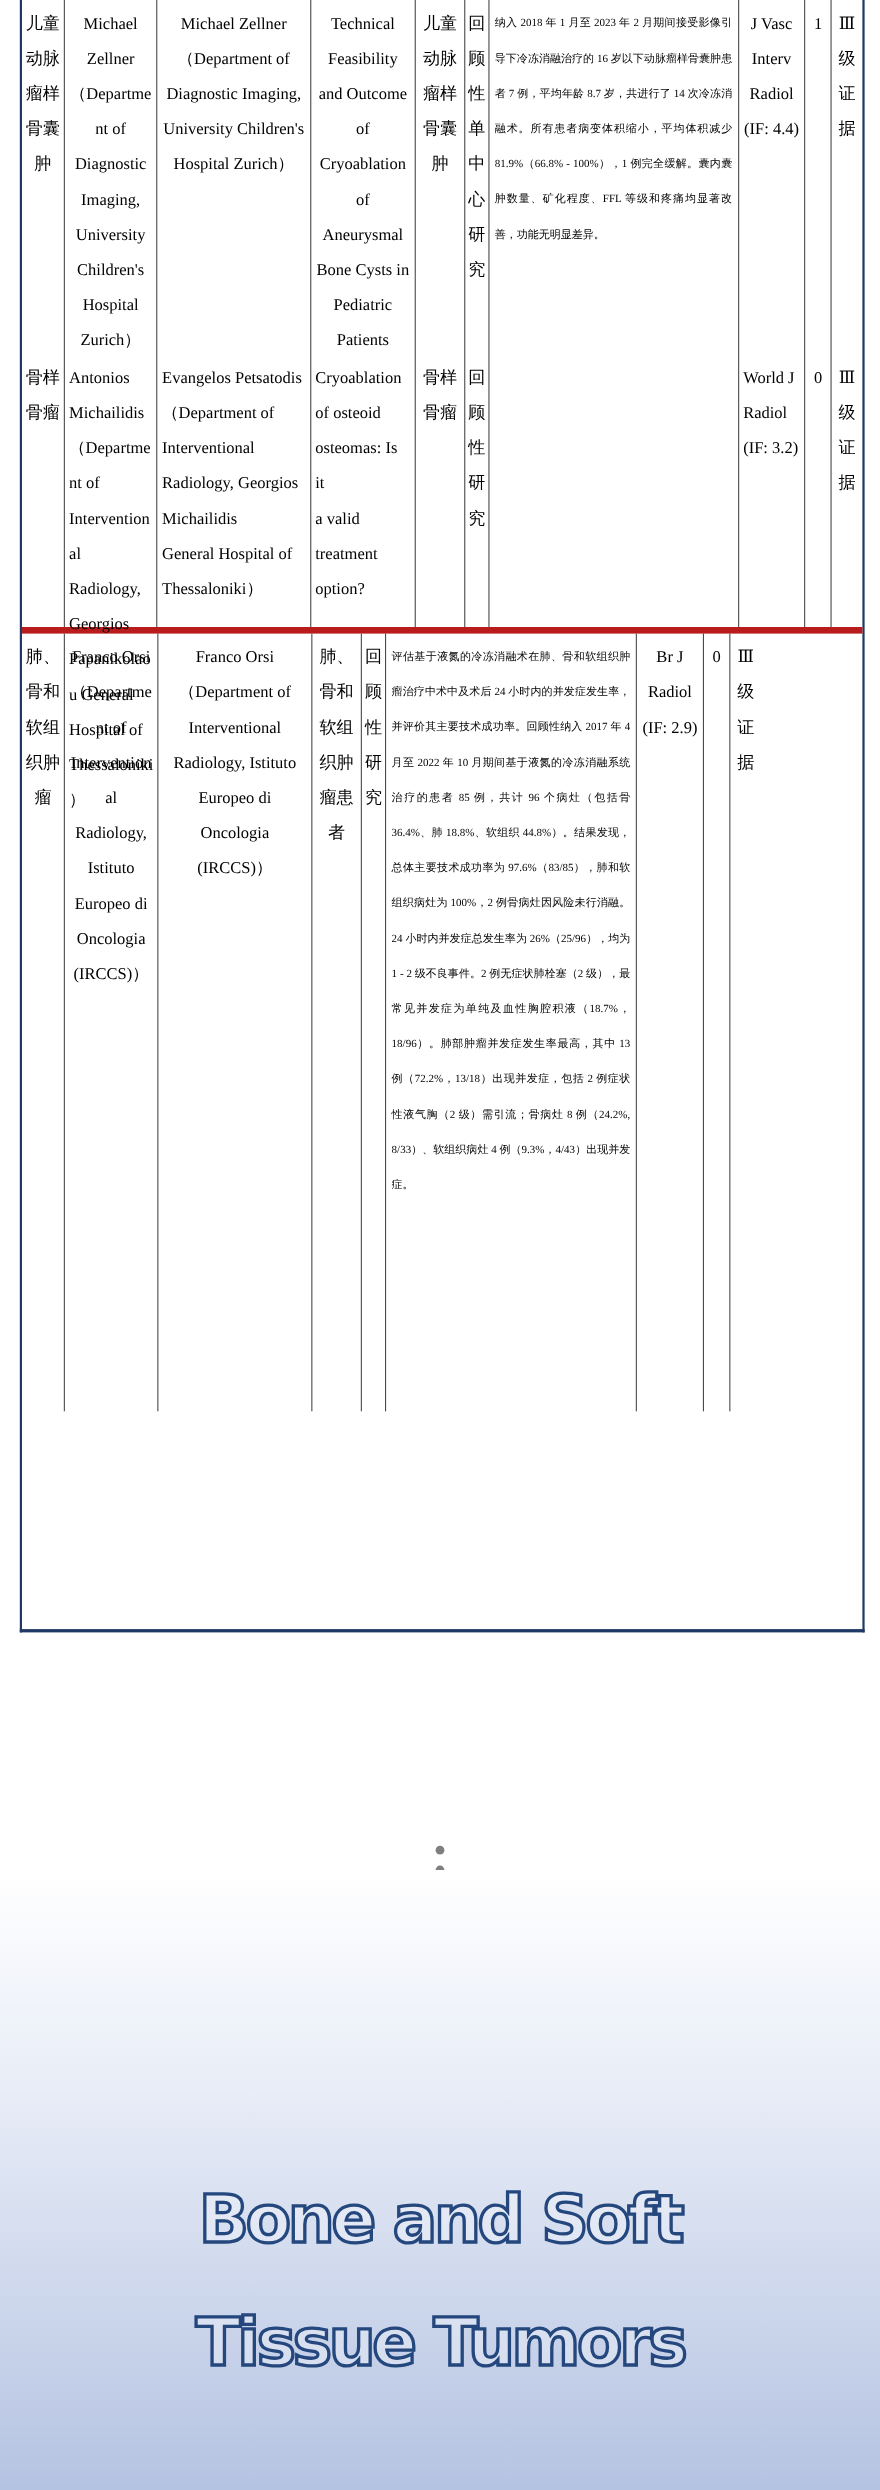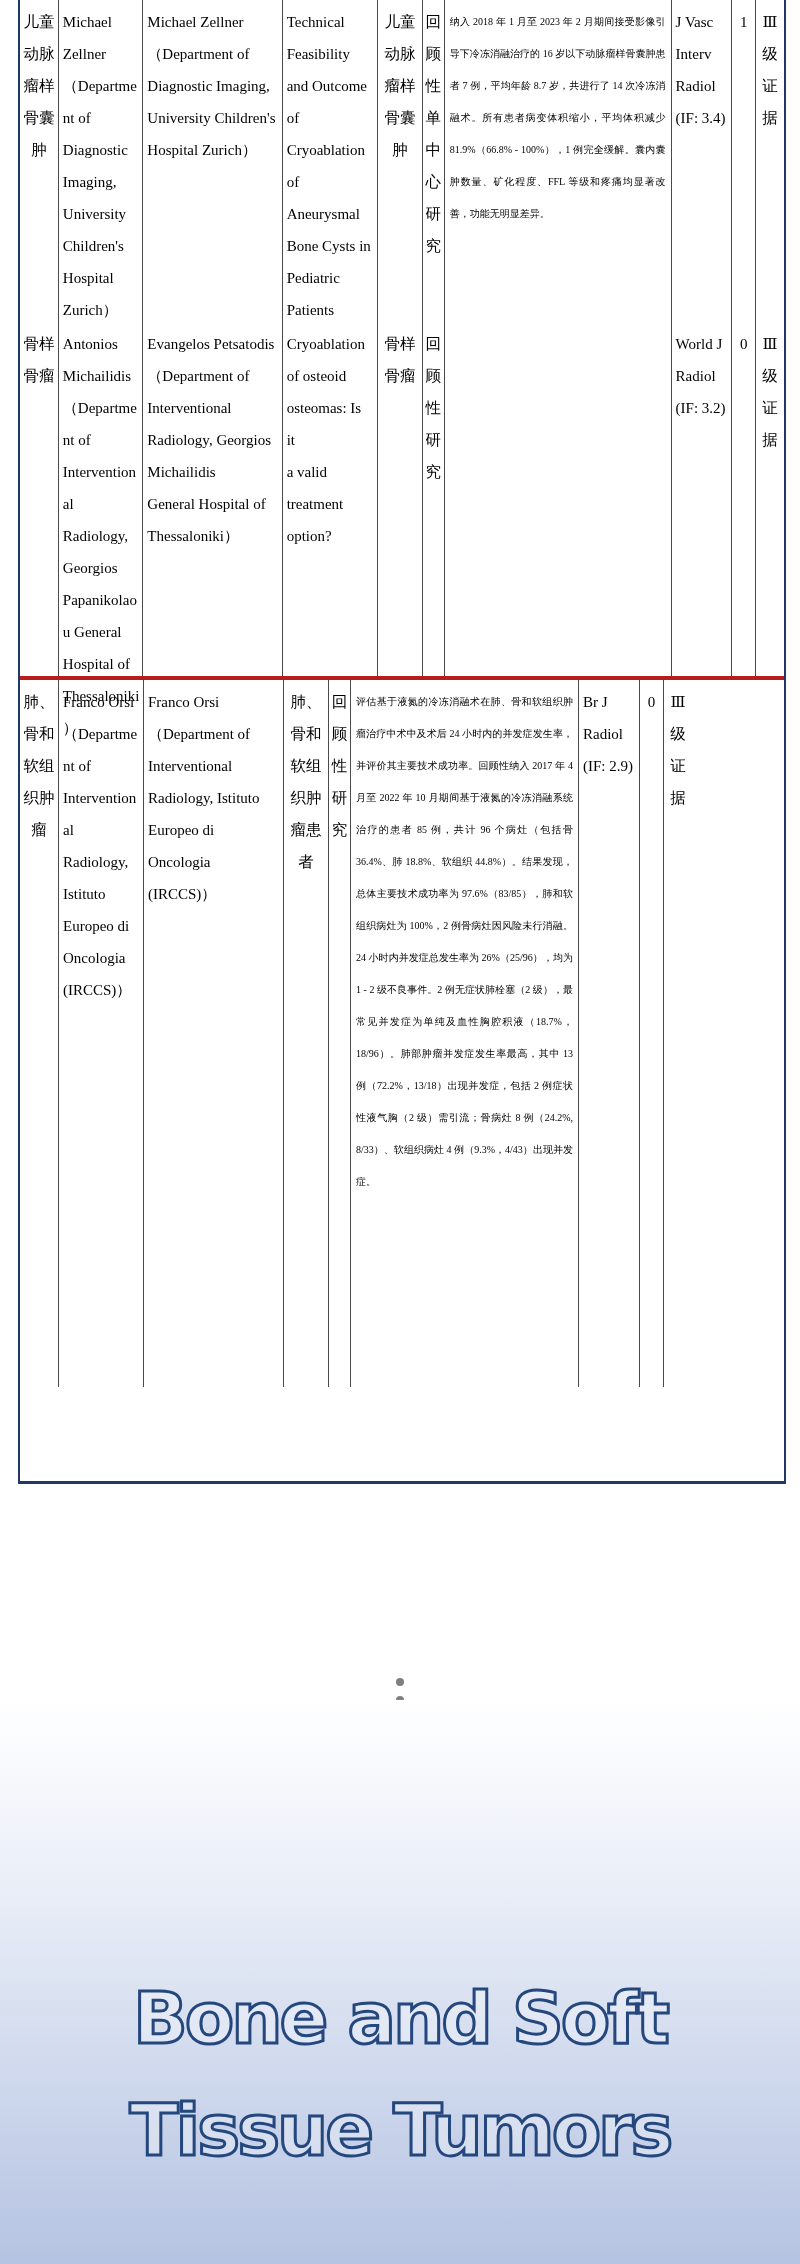--- a/index.html
+++ b/index.html
@@ -5,45 +5,45 @@
   html,body{margin:0;padding:0;}
   body{width:800px;height:2264px;position:relative;background:#ffffff;
        font-family:"Liberation Serif","DejaVu Serif",serif;color:#000;}
   .page{position:absolute;inset:0;overflow:hidden;}
 
   
   .table{position:absolute;left:18px;top:0;width:768px;height:1484px;
          border-left:2px solid #1f3864;border-right:2px solid #1f3864;
          border-bottom:3px solid #1f3864;box-sizing:border-box;background:#fff;}
   .band{display:flex;position:relative;}
-  .band1{height:680px;border-bottom:4px solid #b91c1c;box-sizing:border-box;text-decoration:underline;}
+  .band1{height:576px;border-bottom:6px solid #b91c1c;box-sizing:border-box;text-decoration:underline;}
   .band2{height:707px;}
   .col{position:relative;box-sizing:border-box;border-right:1px solid #4a4a4a;height:100%;}
   .col:last-child{border-right:none;}
   .c0{width:39px;} .c1{width:85px;} .c2{width:140px;} .c3{width:96px;}
   .c4{width:45px;} .c5{width:22px;} .c6{width:228px;} .c7{width:61px;}
   .c8{width:24px;} .c9{width:28px;}
 
   .blk{position:absolute;left:0;right:0;padding:0 4px;white-space:pre-line;
        font-size:15px;line-height:32px;}
-  .t0{top:6px;} .t2{top:328px;}
+  .t0{top:6px;text-align:center;} .t2{top:328px;}
   .cn{font-size:15.5px;}
   .ctr{text-align:center;padding:0 1px;}
   .sum{white-space:normal;text-align:justify;font-size:10px;line-height:32px;padding:0 5px;}
 
   
   .dot{position:absolute;width:8px;height:8px;border-radius:50%;background:#7f7f7f;left:396px;}
   .d1{top:1678px;} .d2{top:1696px;} .d3{top:1714px;}
 
   
   .grad{position:absolute;left:0;top:1700px;width:800px;height:564px;
         background:linear-gradient(180deg,#ffffff 0%,#e8edf7 35%,#b5c3e2 100%);}
   .big-title{position:absolute;left:0;top:1962px;width:800px;text-align:center;
         font-family:"DejaVu Sans","Liberation Sans",sans-serif;font-weight:bold;
-        font-size:72px;line-height:112px;letter-spacing:-3px;
+        font-size:60px;line-height:112px;letter-spacing:-3px;
         color:rgba(255,255,255,0.30);-webkit-text-stroke:3px #24477d;}
 </style>
 </head>
 <body>
 
 <div class="page">
 
   <div class="table">
 
     <div class="band band1">
@@ -137,21 +137,21 @@
 研
 究</div>
       </div>
       <div class="col c6">
         <div class="blk t0 sum">纳入 2018 年 1 月至 2023 年 2 月期间接受影像引导下冷冻消融治疗的 16 岁以下动脉瘤样骨囊肿患者 7 例，平均年龄 8.7 岁，共进行了 14 次冷冻消融术。所有患者病变体积缩小，平均体积减少 81.9%（66.8% - 100%），1 例完全缓解。囊内囊肿数量、矿化程度、FFL 等级和疼痛均显著改善，功能无明显差异。</div>
       </div>
       <div class="col c7">
         <div class="blk t0">J Vasc
 Interv
 Radiol
-(IF: 3.4)</div>
+(IF: 4.4)</div>
         <div class="blk t2">World J
 Radiol
 (IF: 3.2)</div>
       </div>
       <div class="col c8">
         <div class="blk t0 ctr">1</div>
         <div class="blk t2 ctr">0</div>
       </div>
       <div class="col c9">
         <div class="blk t0 cn ctr">Ⅲ

